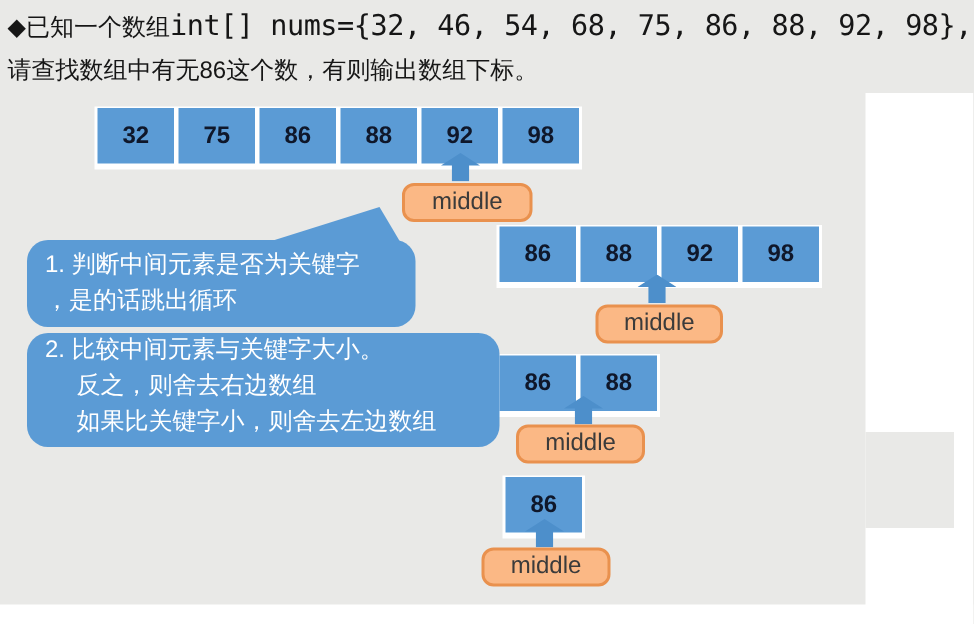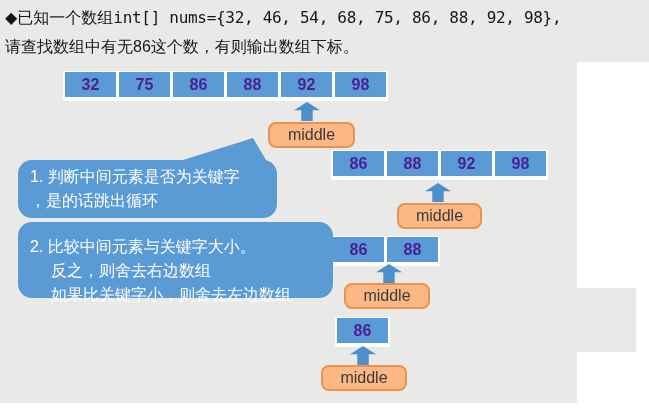--- a/index.html
+++ b/index.html
@@ -12,26 +12,26 @@
 
   
   .white-col   { left:577px; top:62px;  width:72px;  height:354px; background:#ffffff; }
   .gray-notch  { left:577px; top:288px; width:59px;  height:64px;  background:#e9e9e7; }
   .white-strip { left:0;     top:403px; width:649px; height:13px;  background:#ffffff; }
 
   
   .title { left:5px; top:3px; color:#161616; }
   .title-line { white-space:nowrap; line-height:29px; }
   .cjk  { font-size:16px; font-weight:400; }
-  .code { font-family:"DejaVu Sans Mono","Liberation Mono",monospace; font-size:16px; letter-spacing:-0.3px; }
+  .code { font-family:"DejaVu Sans Mono","Liberation Mono",monospace; font-size:19px; letter-spacing:-0.3px; }
 
   
   .array-row { position:absolute; background:#ffffff; padding:1px 2px 4px 2px; display:flex; gap:3px; }
   .cell {
-    width:51px; height:25px; background:#5b9bd5; color:#4c1d95;
+    width:51px; height:37px; background:#5b9bd5; color:#0f172a;
     font-weight:bold; font-size:16px;
     display:flex; align-items:center; justify-content:center;
   }
 
   
   .up-arrow {
     position:absolute; width:26px; height:19px; background:#4d8fcb;
     clip-path:polygon(50% 0%, 100% 44%, 72% 44%, 72% 100%, 28% 100%, 28% 44%, 0% 44%);
   }
 
@@ -99,17 +99,17 @@
 <div class="middle-box" style="left:321px; top:365px; width:86px; height:26px;">middle</div>
 
 <svg class="tail" width="115" height="32" viewBox="0 0 115 32">
   <polygon points="7,31 93,4 109,31" fill="#5b9bd5"></polygon>
 </svg>
 <div class="callout" style="left:18px; top:160px; width:259px; height:58px;">
   <div>1. 判断中间元素是否为关键字</div>
   <div>，是的话跳出循环</div>
 </div>
 
-<div class="callout" style="left:18px; top:222px; width:315px; height:76px; padding-top:13px;">
+<div class="callout" style="left:18px; top:222px; width:315px; height:76px; padding-top:0;">
   <div>2. 比较中间元素与关键字大小。</div>
   <div class="indent">反之，则舍去右边数组</div>
   <div class="indent">如果比关键字小，则舍去左边数组</div>
 </div>
 
 </body></html>

